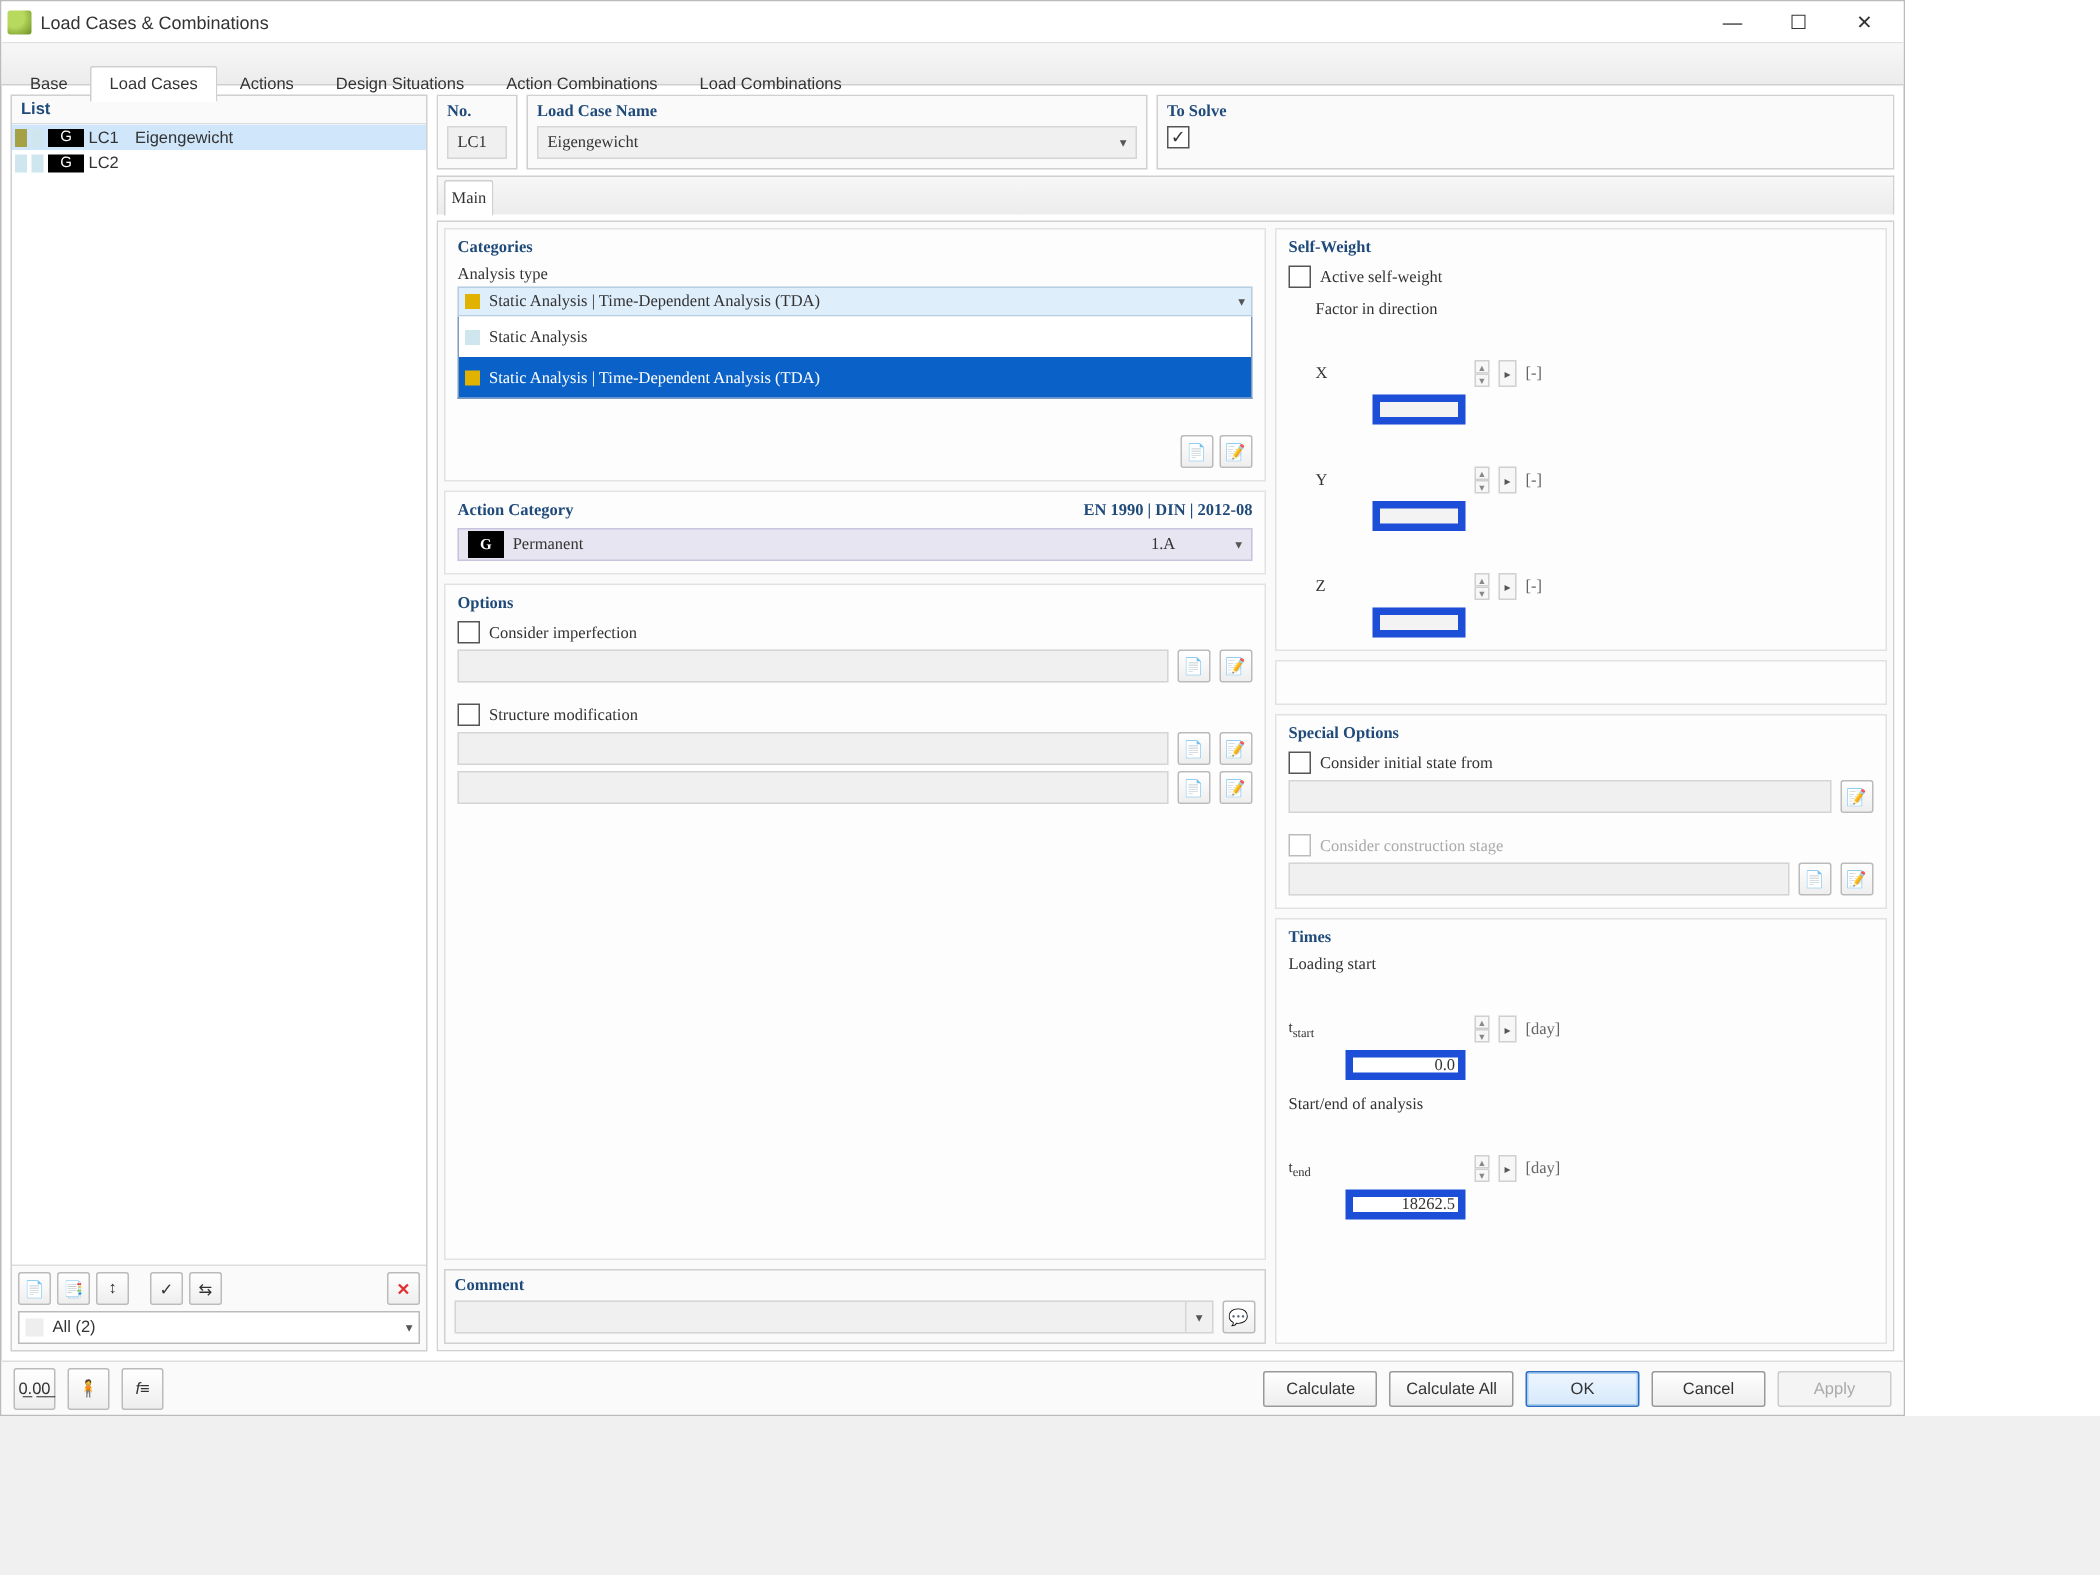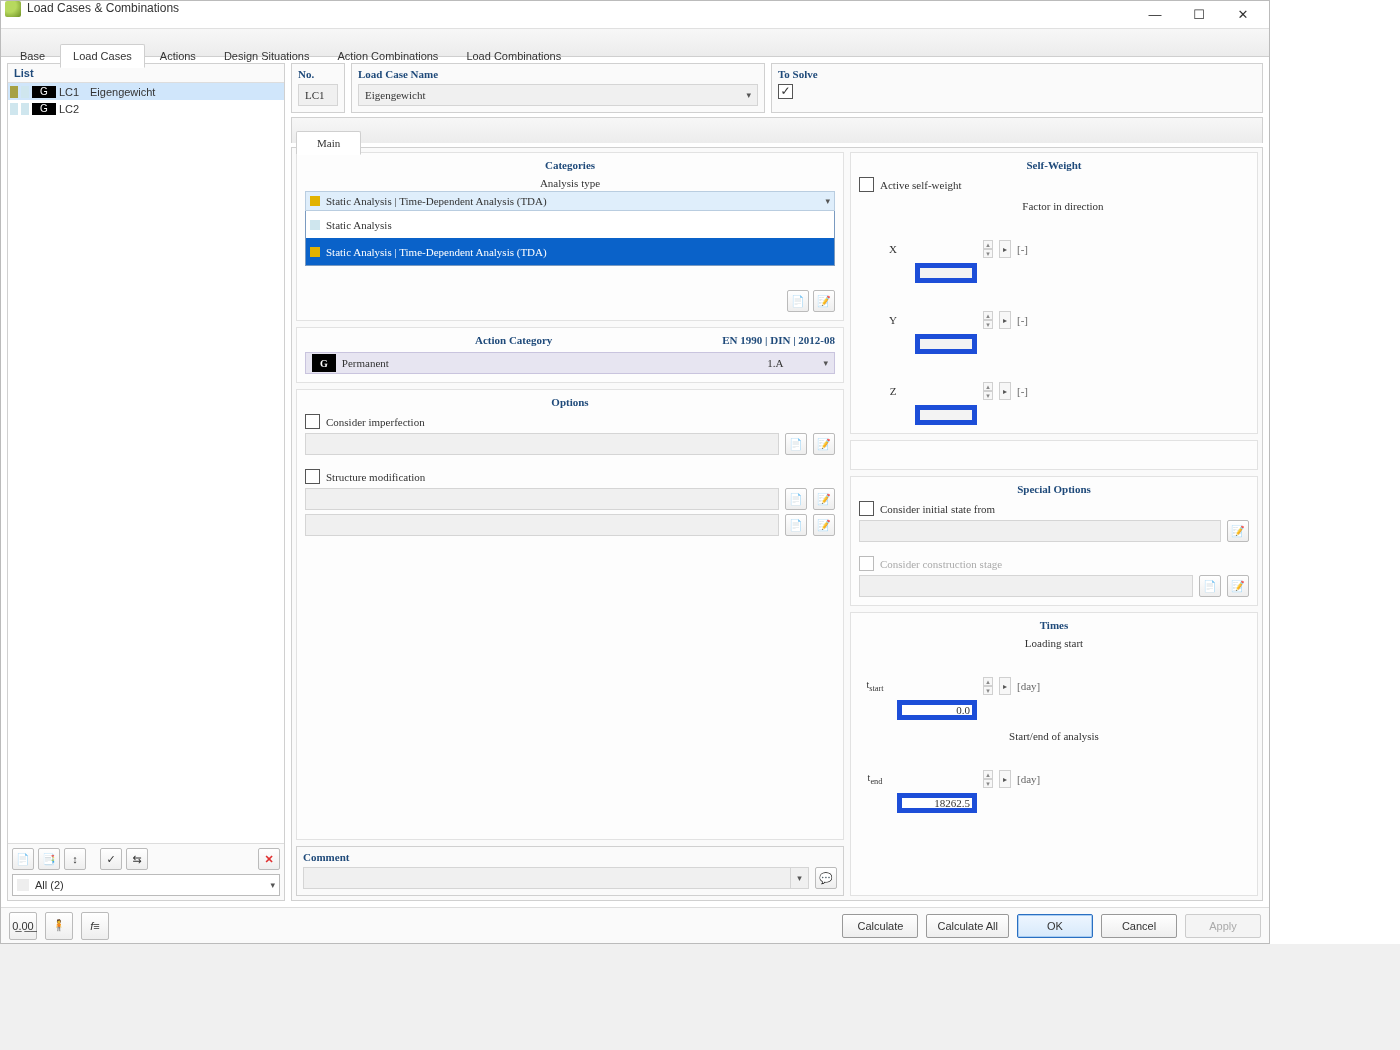--- a/index.html
+++ b/index.html
@@ -12,21 +12,21 @@
     width: 1400px;
     height: 1050px;
     overflow: hidden;
     display: flex;
     flex-direction: column;
   }
   .window { width: 1270px; height: 944px; background: #fff; border: 1px solid #bbb; display: flex; flex-direction: column; }
   .window-outer { background: #fff; }
   
   .titlebar {
-    height: 28px; display: flex; padding: 0 4px;
+    height: 28px; display: flex; align-items: center; padding: 0 4px;
     background: #fff; border-bottom: 1px solid #e0e0e0;
   }
   .titlebar-icon { width: 16px; height: 16px; margin-right: 6px; border-radius: 2px; background: radial-gradient(circle at 30% 30%, #b7d95e 40%, #6b8e23 100%); }
   .titlebar-title { flex: 1; font-size: 12px; }
   .winbtn { width: 44px; height: 26px; display: flex; align-items: center; justify-content: center; color: #333; font-size: 13px; }
   
   .tabrow {
     height: 28px; display: flex; align-items: flex-end;
     background: linear-gradient(#f7f7f7,#ececec); border-bottom: 1px solid #cfcfcf;
     padding: 0 6px;
@@ -71,25 +71,25 @@
   .field-label { font-size:11px; color:#1f4a7a; font-weight:bold; padding:2px 0 4px 0; }
   .num-box { width: 54px; }
   .name-box { flex:1; }
   .solve-box { width: 492px; }
   .input-flat { background:#f0f0f0; border:1px solid #d5d5d5; height:22px; display:flex;align-items:center;padding:0 6px; }
   .input-flat .arrow { margin-left:auto;font-size:9px;color:#555; }
   .checkbox { width:15px;height:15px;border:1px solid #555;display:flex;align-items:center;justify-content:center;font-size:12px;background:#fff; }
 
   
   .inner-tabrow { height:26px; display:flex; align-items:flex-end; padding:0 4px; background:linear-gradient(#f7f7f7,#ececec); border:1px solid #d0d0d0;border-bottom:none; }
-  .inner-tab { padding:5px 20px; background:#fff;border:1px solid #cfcfcf;border-bottom:1px solid #fff;border-radius:2px 2px 0 0;position:relative;top:12px;font-size:11px; }
+  .inner-tab { padding:5px 4px; background:#fff;border:1px solid #cfcfcf;border-bottom:1px solid #fff;border-radius:2px 2px 0 0;position:relative;top:1px;font-size:11px; }
   .inner-content { flex:1; border:1px solid #d0d0d0; background:#fafafa; display:flex; padding:4px; gap:6px; overflow:hidden;}
   .col-left { flex:1; display:flex;flex-direction:column; gap:6px; overflow:auto;}
   .col-right { width:408px; display:flex;flex-direction:column; gap:6px; overflow:auto;}
-  .section { border:1px solid #e2e2e2; background:#fdfdfd; padding:6px 8px 8px 8px;text-align:center; }
+  .section { border:1px solid #e2e2e2; background:#fdfdfd; padding:6px 8px 8px 8px; }
   .section-title { color:#1f4a7a; font-weight:bold; font-size:11px; margin-bottom:6px; }
   .sub-label { font-size:11px; color:#333; margin-bottom:2px; }
   
   
   .dropdown-open { position:relative; }
   .dd-head { background:#dfeefb; border:1px solid #b9cde0; height:20px; display:flex;align-items:center;padding:0 4px;gap:6px; }
   .dd-head .arrow { margin-left:auto;font-size:9px;color:#555; }
   .dd-swatch { width:10px;height:10px; }
   .dd-list { border:1px solid #7a9ac0;border-top:none; background:#fff; }
   .dd-item { height:27px;display:flex;align-items:center;padding:0 4px;gap:6px;font-size:11px; }

